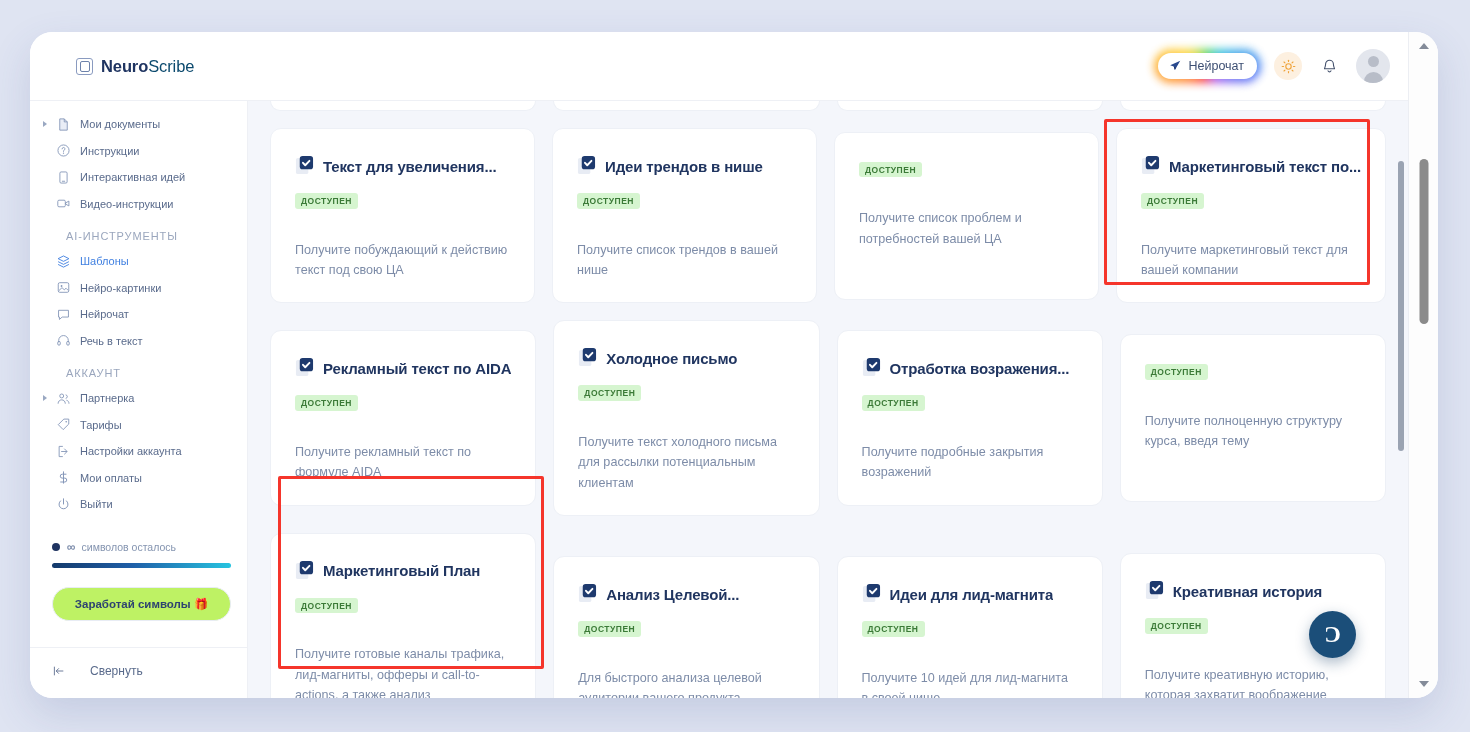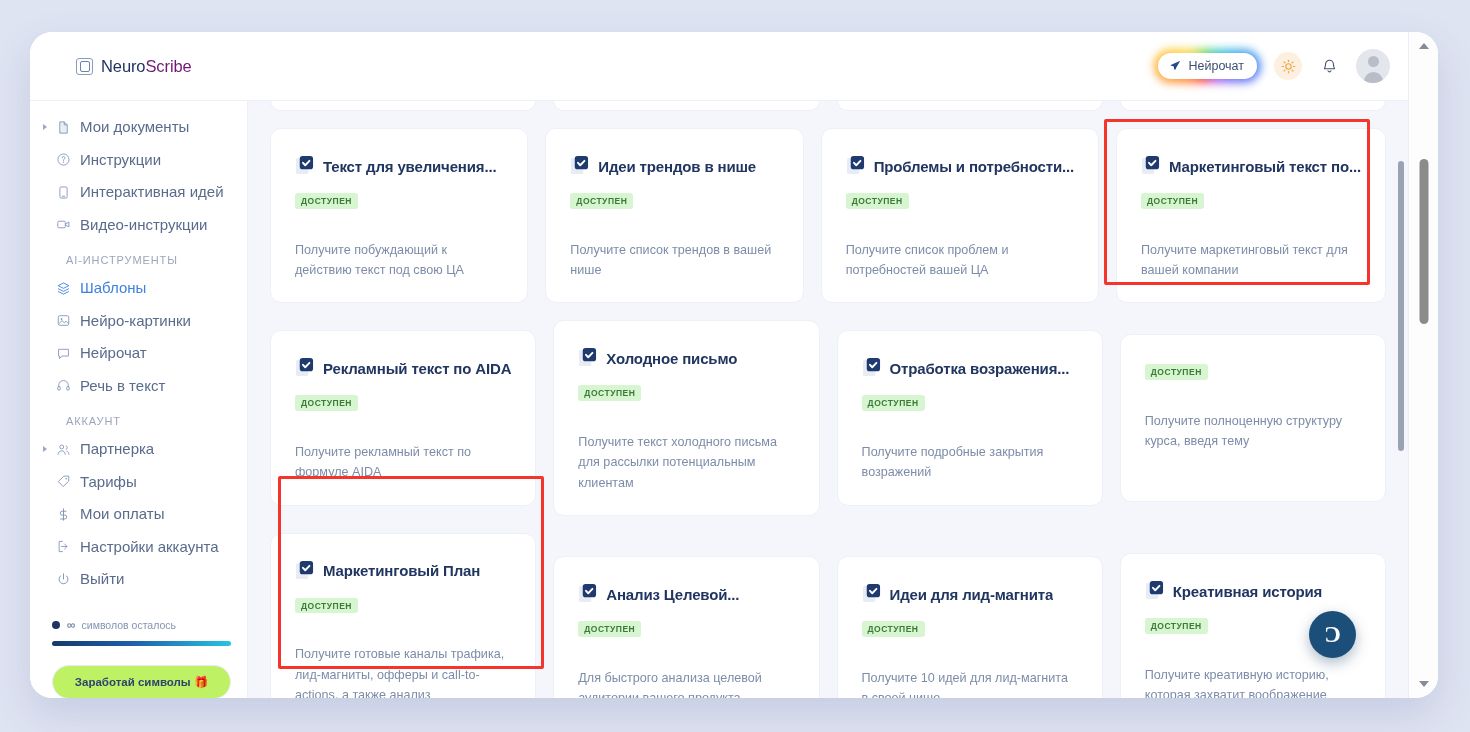--- a/index.html
+++ b/index.html
@@ -32,22 +32,22 @@
   .brand { display: flex; align-items: center; gap: 8px; }
   .brand-mark {
     width: 17px; height: 17px; border: 1.6px solid #8a9bc0; border-radius: 3px;
     position: relative; flex: none;
   }
   .brand-mark::before {
     content: ""; position: absolute; left: 3px; top: 2.5px;
     width: 8px; height: 9px; border: 1.6px solid #6d82ab; border-radius: 2px;
   }
   .brand-text { font-size: 16.5px; letter-spacing: -.1px; }
-  .brand-text .b1 { font-weight: 400; color: #1f3461; }
-  .brand-text .b2 { font-weight: 400; color: #701a75; }
+  .brand-text .b1 { font-weight: 700; color: #1f3461; }
+  .brand-text .b2 { font-weight: 400; color: #0c4a6e; }
 
   .appbar-right { display: flex; align-items: center; gap: 13px; }
 
   .upgrade-wrap { position: relative; padding: 4px; border-radius: 20px; }
   .upgrade-wrap::before {
     content: ""; position: absolute; inset: 0; border-radius: 20px;
     background: conic-gradient(from 200deg, #ff3d3d, #ff9a2e, #ffd93b, #57d858,
                 #35c7e0, #4f7bf5, #b558ef, #ff3d3d);
     filter: blur(4.5px); opacity: .95;
   }
@@ -83,21 +83,21 @@
   .sidebar {
     width: 218px; flex: none; background: #fff;
     border-top: 1px solid #eef0f5; border-right: 1px solid #eef0f5;
     position: relative; padding-top: 10px;
     display: flex; flex-direction: column;
   }
 
   .nav-item {
     display: flex; align-items: center; gap: 9px;
     padding: 5px 10px 5px 14px; margin: 0 8px;
-    font-size: 15px; color: #5a6b8c; cursor: pointer; border-radius: 6px;
+    font-size: 11px; color: #5a6b8c; cursor: pointer; border-radius: 6px;
     line-height: 1.5; white-space: nowrap;
   }
   .nav-item.active { color: #3f7fe0; }
   .nav-item .caret {
     width: 0; height: 0; flex: none; margin-left: -9px; margin-right: 0;
     border-left: 4px solid #9aa8c2; border-top: 3.2px solid transparent; border-bottom: 3.2px solid transparent;
   }
   .nav-item .caret.hidden { visibility: hidden; }
   .nav-ico { width: 15px; height: 15px; flex: none; display:block; }
 
@@ -354,33 +354,33 @@
           <svg class="nav-ico" viewBox="0 0 20 20">
             <path d="M10.4 2.8H17V9.4l-7.4 7.4-6.6-6.6 7.4-7.4z" fill="none" stroke="#8496b8" stroke-width="1.2" stroke-linejoin="round"></path>
             <circle cx="13.6" cy="6.3" r="1.1" fill="#8496b8"></circle>
           </svg>
           <span>Тарифы</span>
         </div>
 
         <div class="nav-item">
           <span class="caret hidden"></span>
           <svg class="nav-ico" viewBox="0 0 20 20">
+            <path d="M8.6 3.2H4.2v13.6h4.4" fill="none" stroke="#8496b8" stroke-width="1.2" stroke-linecap="round" stroke-linejoin="round"></path>
+            <path d="M11.4 6.6 14.8 10l-3.4 3.4M14.4 10H7.4" fill="none" stroke="#8496b8" stroke-width="1.2" stroke-linecap="round" stroke-linejoin="round"></path>
+          </svg>
+          <span>Настройки аккаунта</span>
+        </div>
+
+        <div class="nav-item">
+          <span class="caret hidden"></span>
+          <svg class="nav-ico" viewBox="0 0 20 20">
             <line x1="10" y1="2.4" x2="10" y2="17.6" stroke="#8496b8" stroke-width="1.3" stroke-linecap="round"></line>
             <path d="M13.4 5.6H8.3a2.6 2.6 0 0 0 0 5.2h3.4a2.6 2.6 0 0 1 0 5.2H6.2" fill="none" stroke="#8496b8" stroke-width="1.3" stroke-linecap="round"></path>
           </svg>
           <span>Мои оплаты</span>
-        </div>
-
-        <div class="nav-item">
-          <span class="caret hidden"></span>
-          <svg class="nav-ico" viewBox="0 0 20 20">
-            <path d="M8.6 3.2H4.2v13.6h4.4" fill="none" stroke="#8496b8" stroke-width="1.2" stroke-linecap="round" stroke-linejoin="round"></path>
-            <path d="M11.4 6.6 14.8 10l-3.4 3.4M14.4 10H7.4" fill="none" stroke="#8496b8" stroke-width="1.2" stroke-linecap="round" stroke-linejoin="round"></path>
-          </svg>
-          <span>Настройки аккаунта</span>
         </div>
 
         <div class="nav-item">
           <span class="caret hidden"></span>
           <svg class="nav-ico" viewBox="0 0 20 20">
             <path d="M6 5.2a6 6 0 1 0 8 0" fill="none" stroke="#8496b8" stroke-width="1.3" stroke-linecap="round"></path>
             <line x1="10" y1="2.4" x2="10" y2="9.4" stroke="#8496b8" stroke-width="1.3" stroke-linecap="round"></line>
           </svg>
           <span>Выйти</span>
         </div>
@@ -440,28 +440,20 @@
                   <rect x="5" y="1" width="14" height="14" rx="3" fill="#1e3a6e"></rect>
                   <path d="M8.4 8.1l2.4 2.6 4.4-4.6" fill="none" stroke="#fff" stroke-width="2" stroke-linecap="round" stroke-linejoin="round"></path>
                 </svg>
                 <div class="card-title">Идеи трендов в нише</div>
               </div>
               <span class="badge">доступен</span>
               <div class="card-desc">Получите список трендов в вашей нише</div>
             </div>
 
             <div class="card">
-              <div class="card-head">
-                <svg class="card-ico" viewBox="0 0 20 23">
-                  <rect x="1" y="3" width="13" height="17" rx="2" fill="#e8ecf4"></rect>
-                  <rect x="5" y="1" width="14" height="14" rx="3" fill="#1e3a6e"></rect>
-                  <path d="M8.4 8.1l2.4 2.6 4.4-4.6" fill="none" stroke="#fff" stroke-width="2" stroke-linecap="round" stroke-linejoin="round"></path>
-                </svg>
-                <div class="card-title">Проблемы и потребности...</div>
-              </div>
               <span class="badge">доступен</span>
               <div class="card-desc">Получите список проблем и потребностей вашей ЦА</div>
             </div>
 
             <div class="card">
               <div class="card-head">
                 <svg class="card-ico" viewBox="0 0 20 23">
                   <rect x="1" y="3" width="13" height="17" rx="2" fill="#e8ecf4"></rect>
                   <rect x="5" y="1" width="14" height="14" rx="3" fill="#1e3a6e"></rect>
                   <path d="M8.4 8.1l2.4 2.6 4.4-4.6" fill="none" stroke="#fff" stroke-width="2" stroke-linecap="round" stroke-linejoin="round"></path>

